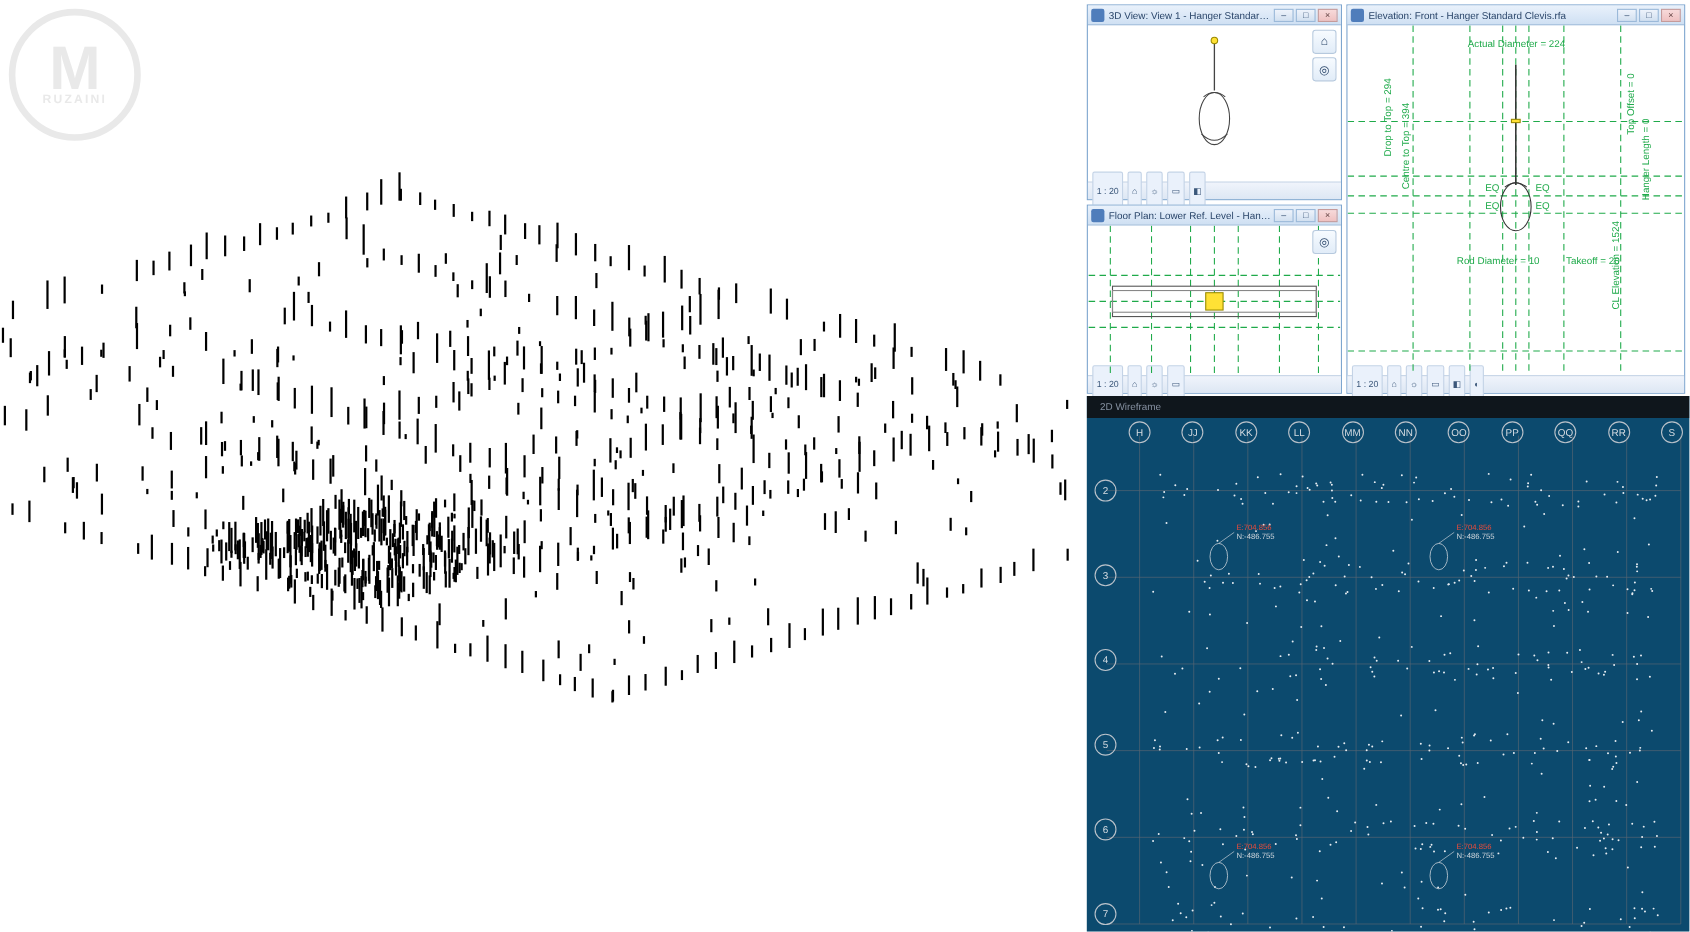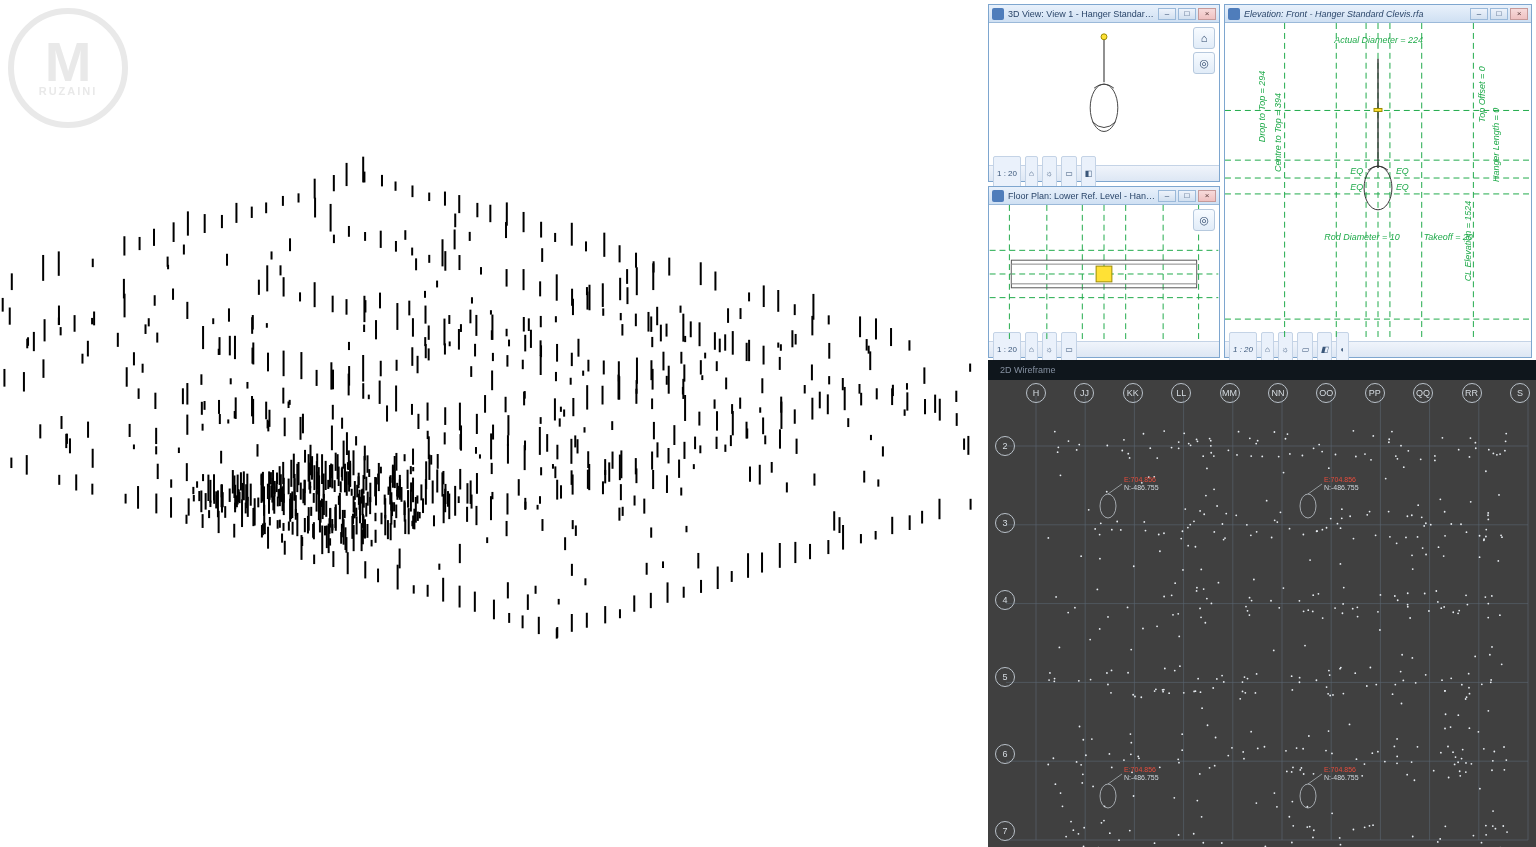--- a/index.html
+++ b/index.html
@@ -128,21 +128,21 @@
   }
 
   .grdash line { stroke: #1faa4a; stroke-width: 1; stroke-dasharray: 6 4; }
   .greentext { fill: #1faa4a; font-size: 9px; }
 
   
   .cad-panel {
     position: absolute;
     top: 360px; left: 988px;
     width: 548px; height: 487px;
-    background: #404040;
+    background: #0c4a6e;
     color: #cfd6dc;
     overflow: hidden;
   }
   .cad-panel .topbar {
     position: absolute;
     top: 0; left: 0; right: 0;
     height: 20px;
     background: #0f161c;
     display: flex;
     align-items: center;
@@ -1195,21 +1195,21 @@
         <span class="chip">1 : 20</span>
         <span class="chip">⌂</span>
         <span class="chip">☼</span>
         <span class="chip">▭</span>
       </div>
     </div>
   </div>
 
   <div class="col-right">
 
-    <div class="mini-window" style="top:0; left:0; width:308px; height:354px;font-style:italic;">
+    <div class="mini-window" style="top:0; left:0; width:308px; height:354px;">
       <div class="titlebar">
         <div class="ic"></div>
         <div class="ttl">Elevation: Front - Hanger Standard Clevis.rfa</div>
         <div class="wbtn min">‒</div>
         <div class="wbtn max">□</div>
         <div class="wbtn">×</div>
       </div>
       <div class="body">
         <svg viewBox="0 0 308 320" width="100%" height="100%">
           <g class="grdash">

